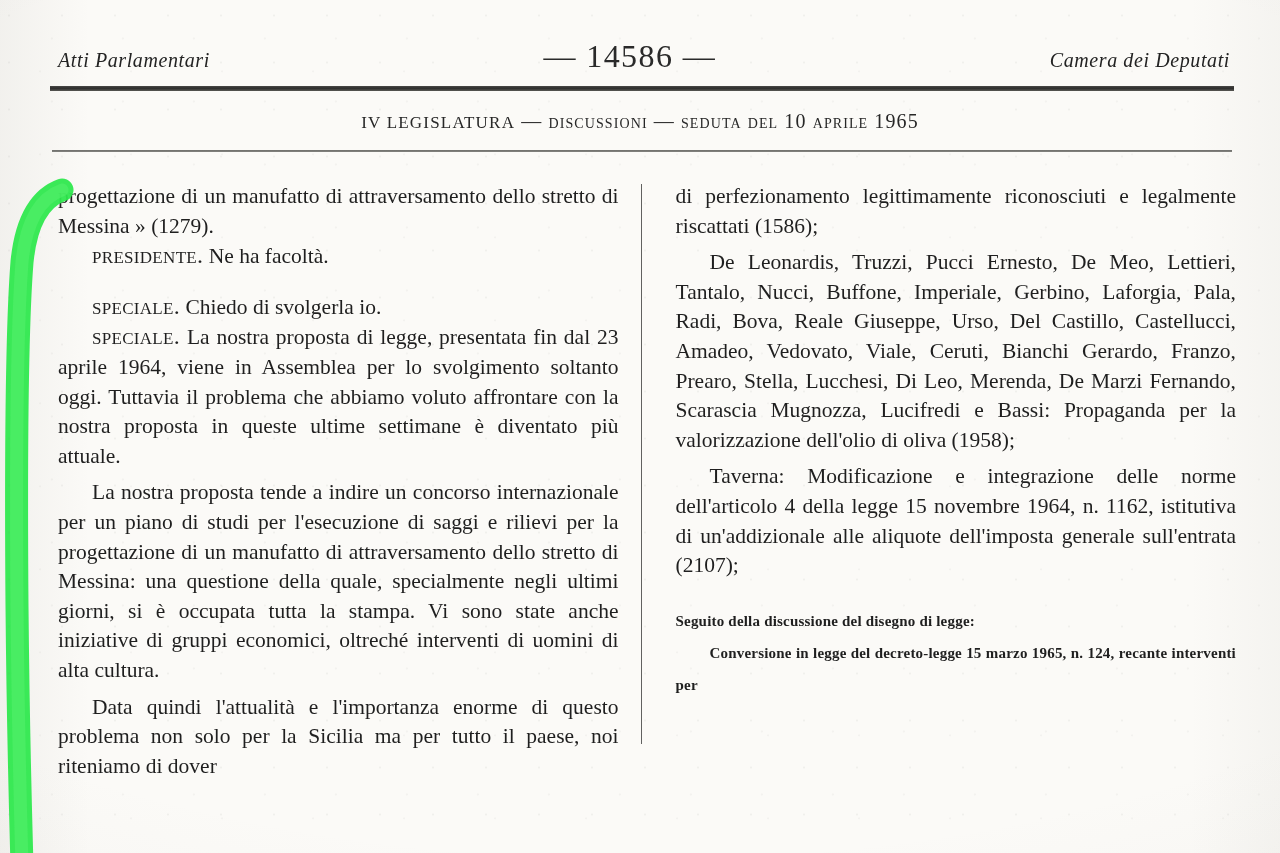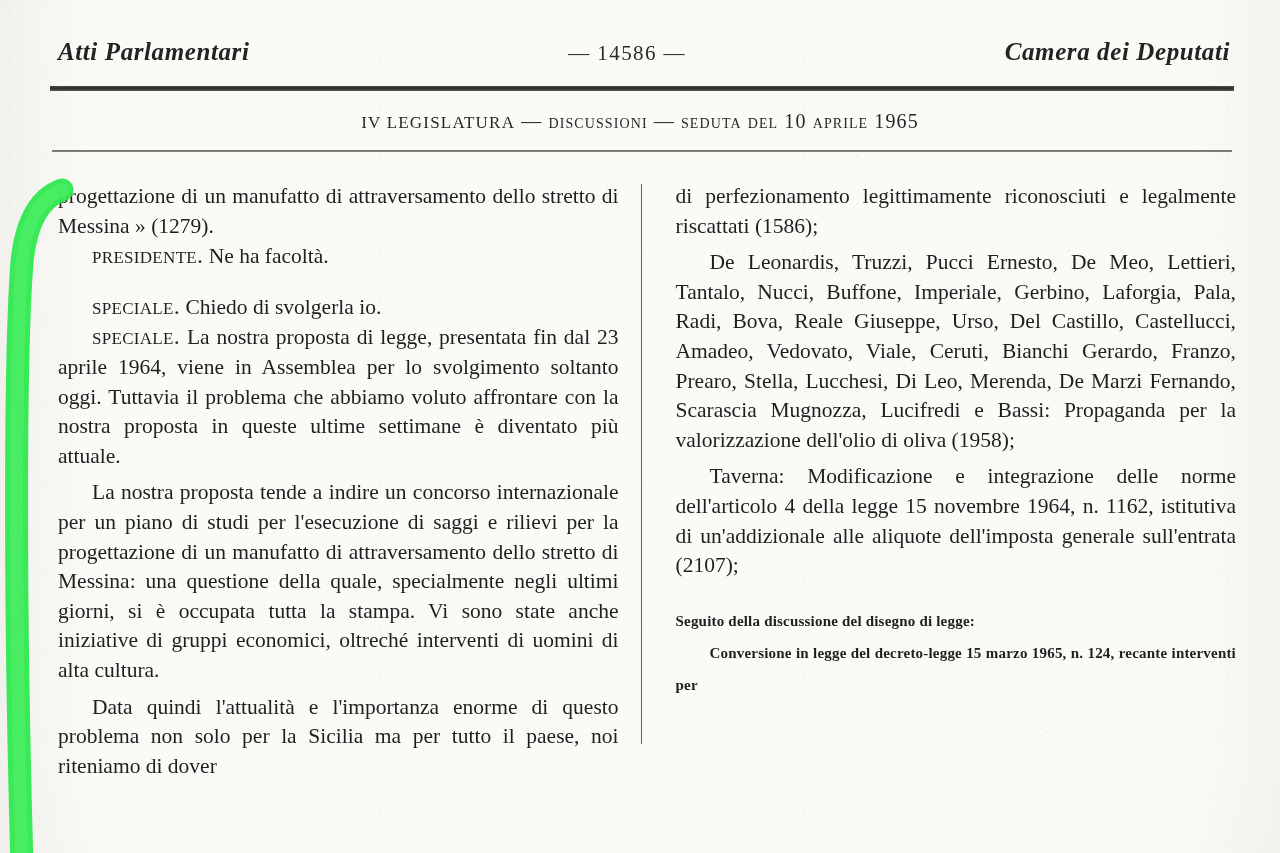--- a/index.html
+++ b/index.html
@@ -37,29 +37,29 @@
     left: 58px;
     right: 50px;
     height: 34px;
     display: flex;
     align-items: baseline;
     justify-content: space-between;
   }
 
   .rh-left, .rh-right {
     font-style: italic;
-    font-weight: bold;
-    font-size: 25px;
+    font-weight: normal;
+    font-size: 20px;
     letter-spacing: 0.6px;
     white-space: nowrap;
     color: #232323;
   }
 
   .rh-center {
-    font-size: 21px;
+    font-size: 32px;
     letter-spacing: 1.4px;
     white-space: nowrap;
     color: #2a2a2a;
     margin-left: 40px;
     margin-right: 40px;
   }
 
   .rule-thick {
     position: absolute;
     top: 86px;

